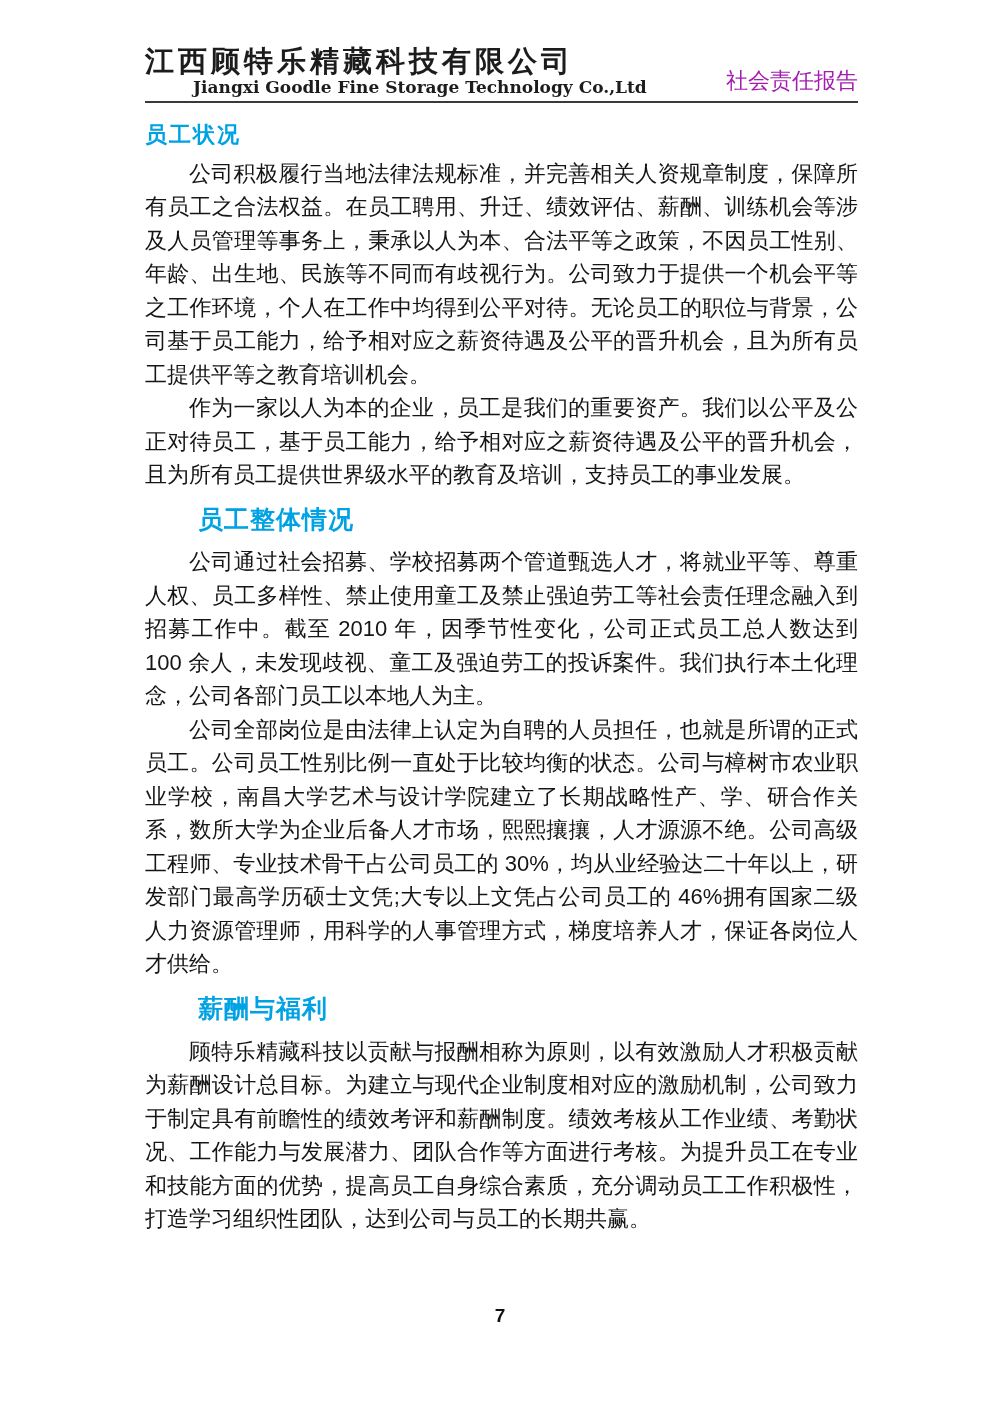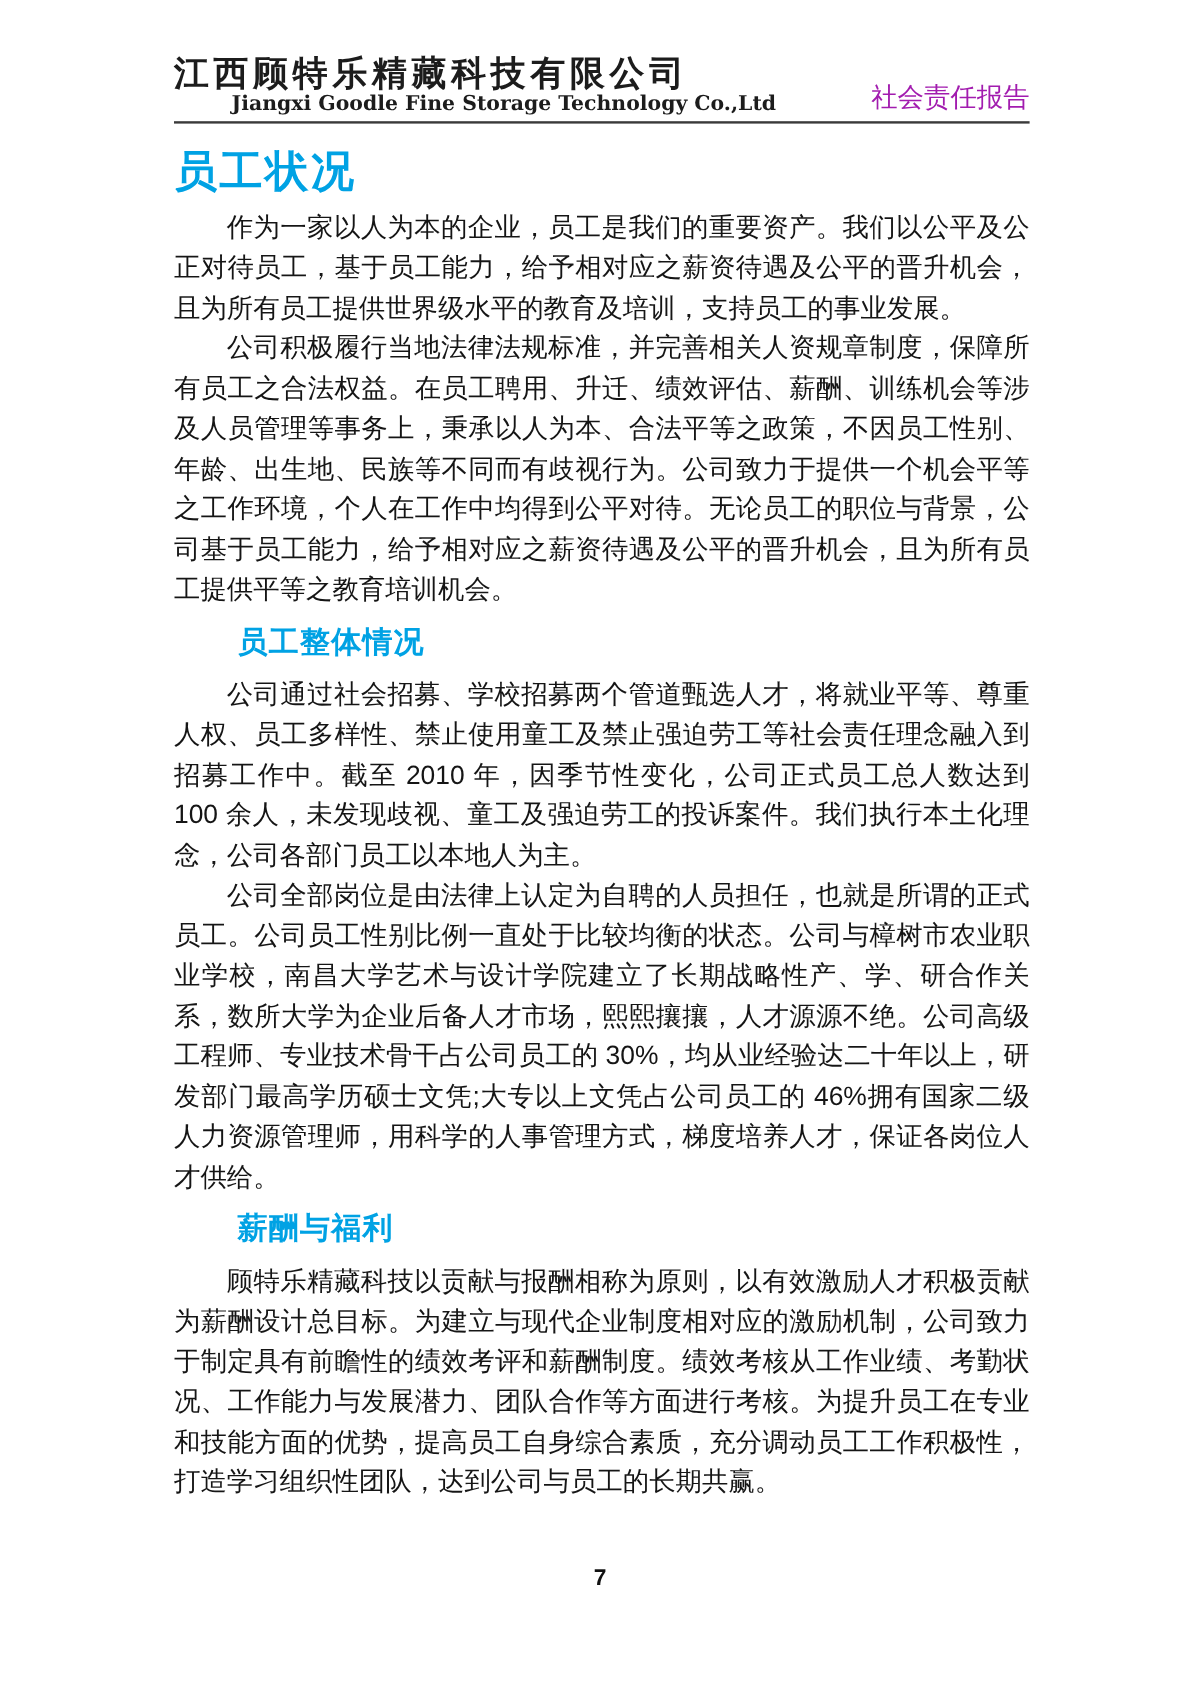--- a/index.html
+++ b/index.html
@@ -50,21 +50,21 @@
   }
   .header-rule {
     height: 2px;
     background: #3a3a3a;
     margin-top: 4px;
   }
 
   
   h1.doc-title {
     color: var(--accent);
-    font-size: 36px;
+    font-size: 22px;
     font-weight: bold;
     letter-spacing: 2px;
     margin: 19px 0 9px 0;
     line-height: 1.15;
   }
   p.body-para {
     font-size: 22px;
     line-height: 33.5px;
     text-align: justify;
     text-indent: 2em;
@@ -104,23 +104,23 @@
         <div class="logo-en">Jiangxi Goodle Fine Storage Technology Co.,Ltd</div>
       </div>
       <div class="report-label">社会责任报告</div>
     </header>
 
     <div class="header-rule"></div>
 
     <main>
       <h1 class="doc-title">员工状况</h1>
 
+      <p class="body-para">公司积极履行当地法律法规标准，并完善相关人资规章制度，保障所有员工之合法权益。在员工聘用、升迁、绩效评估、薪酬、训练机会等涉及人员管理等事务上，秉承以人为本、合法平等之政策，不因员工性别、年龄、出生地、民族等不同而有歧视行为。公司致力于提供一个机会平等之工作环境，个人在工作中均得到公平对待。无论员工的职位与背景，公司基于员工能力，给予相对应之薪资待遇及公平的晋升机会，且为所有员工提供平等之教育培训机会。</p>
+
       <p class="body-para">作为一家以人为本的企业，员工是我们的重要资产。我们以公平及公正对待员工，基于员工能力，给予相对应之薪资待遇及公平的晋升机会，且为所有员工提供世界级水平的教育及培训，支持员工的事业发展。</p>
-
-      <p class="body-para">公司积极履行当地法律法规标准，并完善相关人资规章制度，保障所有员工之合法权益。在员工聘用、升迁、绩效评估、薪酬、训练机会等涉及人员管理等事务上，秉承以人为本、合法平等之政策，不因员工性别、年龄、出生地、民族等不同而有歧视行为。公司致力于提供一个机会平等之工作环境，个人在工作中均得到公平对待。无论员工的职位与背景，公司基于员工能力，给予相对应之薪资待遇及公平的晋升机会，且为所有员工提供平等之教育培训机会。</p>
 
       <h2 class="sub-title">员工整体情况</h2>
       <p class="body-para">公司通过社会招募、学校招募两个管道甄选人才，将就业平等、尊重人权、员工多样性、禁止使用童工及禁止强迫劳工等社会责任理念融入到招募工作中。截至 2010 年，因季节性变化，公司正式员工总人数达到 100 余人，未发现歧视、童工及强迫劳工的投诉案件。我们执行本土化理念，公司各部门员工以本地人为主。</p>
 
       <p class="body-para">公司全部岗位是由法律上认定为自聘的人员担任，也就是所谓的正式员工。公司员工性别比例一直处于比较均衡的状态。公司与樟树市农业职业学校，南昌大学艺术与设计学院建立了长期战略性产、学、研合作关系，数所大学为企业后备人才市场，熙熙攘攘，人才源源不绝。公司高级工程师、专业技术骨干占公司员工的 30%，均从业经验达二十年以上，研发部门最高学历硕士文凭;大专以上文凭占公司员工的 46%拥有国家二级人力资源管理师，用科学的人事管理方式，梯度培养人才，保证各岗位人才供给。</p>
 
       <h2 class="sub-title">薪酬与福利</h2>
       <p class="body-para">顾特乐精藏科技以贡献与报酬相称为原则，以有效激励人才积极贡献为薪酬设计总目标。为建立与现代企业制度相对应的激励机制，公司致力于制定具有前瞻性的绩效考评和薪酬制度。绩效考核从工作业绩、考勤状况、工作能力与发展潜力、团队合作等方面进行考核。为提升员工在专业和技能方面的优势，提高员工自身综合素质，充分调动员工工作积极性，打造学习组织性团队，达到公司与员工的长期共赢。</p>
     </main>
 

